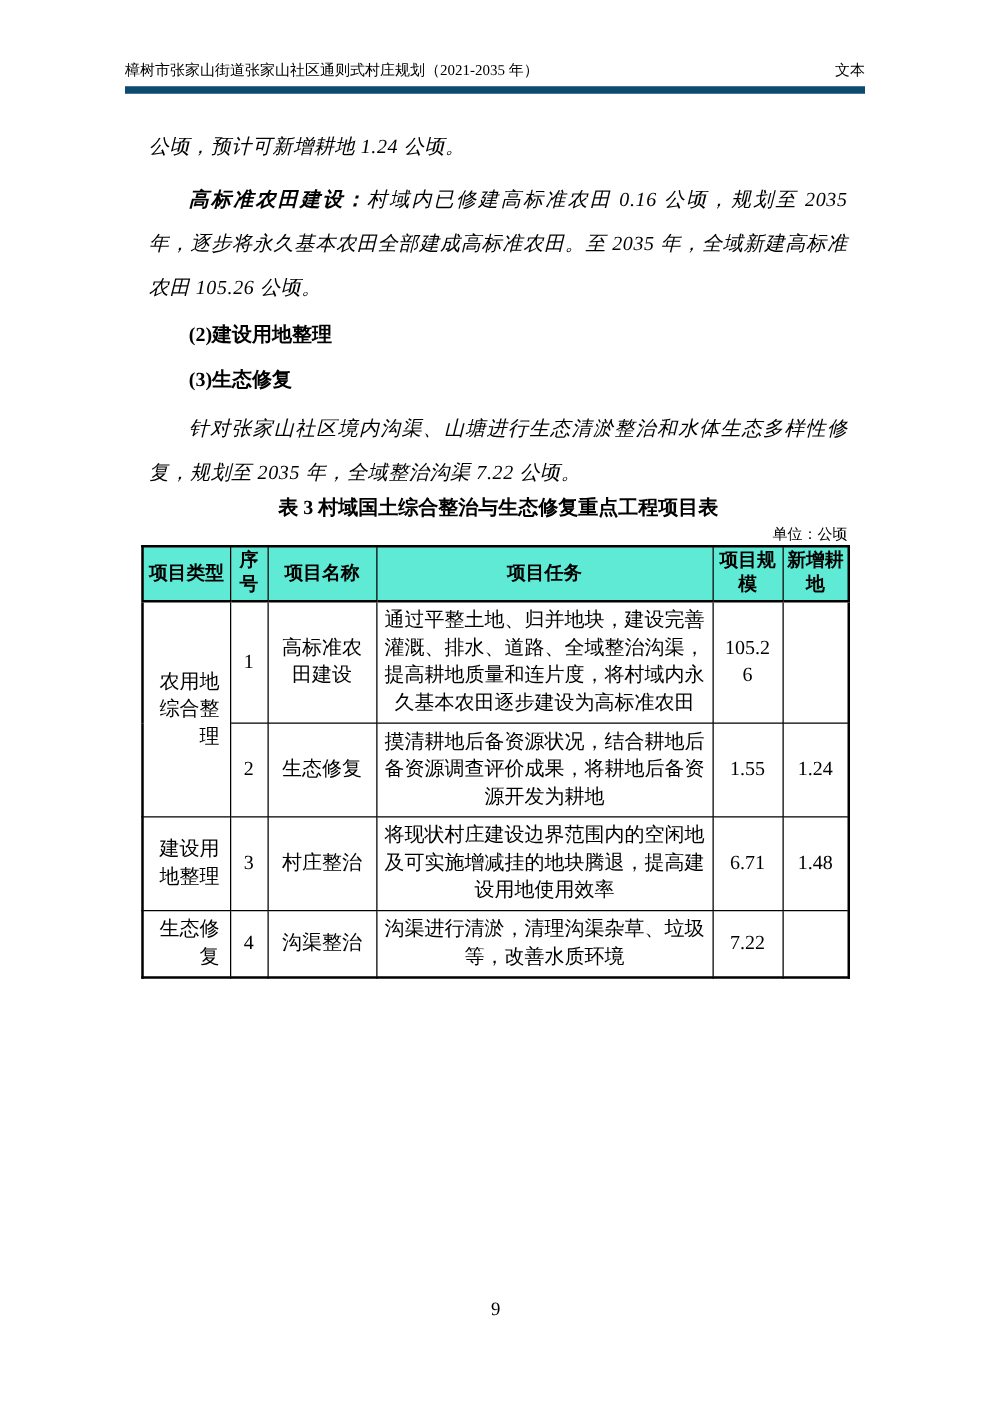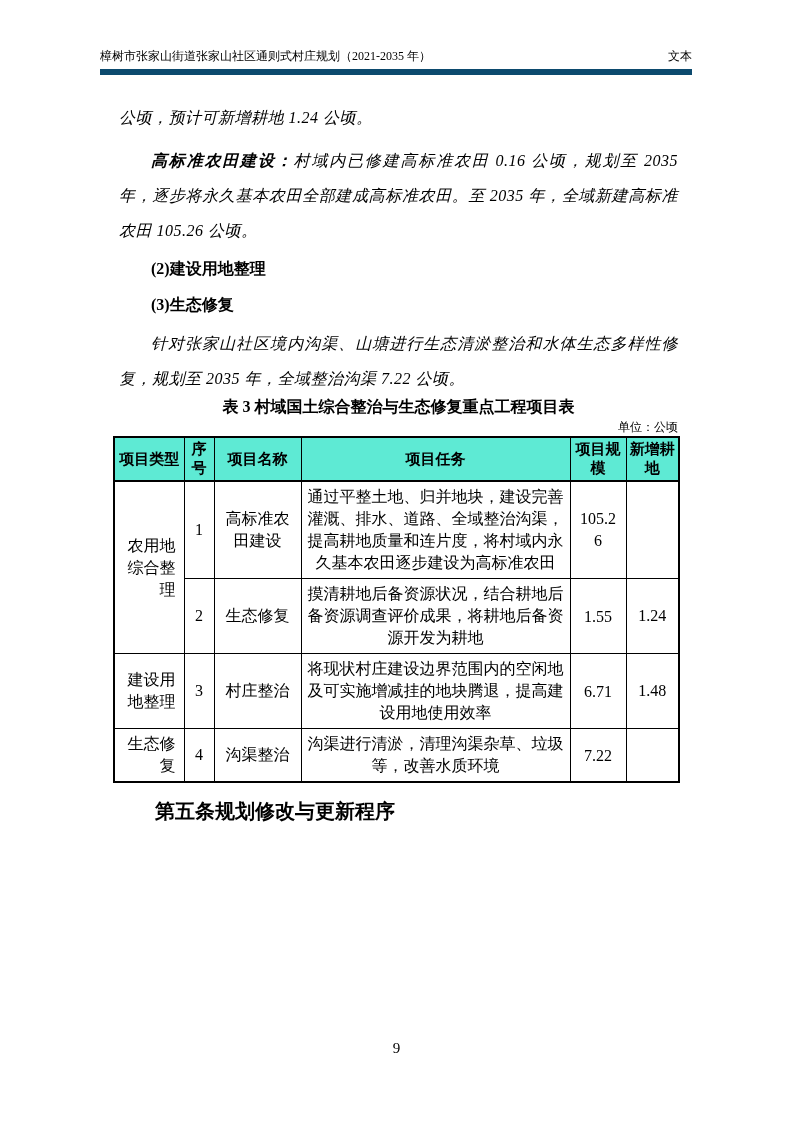--- a/index.html
+++ b/index.html
@@ -145,19 +145,18 @@
           <td class="cat">生态修复</td>
           <td>4</td>
           <td class="name">沟渠整治</td>
           <td class="task">沟渠进行清淤，清理沟渠杂草、垃圾等，改善水质环境</td>
           <td><span class="numwrap">7.22</span></td>
           <td></td>
         </tr>
       </tbody>
     </table>
 
-    <h2 class="article-heading">第五条规划修改与更新程序</h2>
 
   </main>
 
   <div class="page-number">9</div>
 
 </div>
 
 </body></html>

